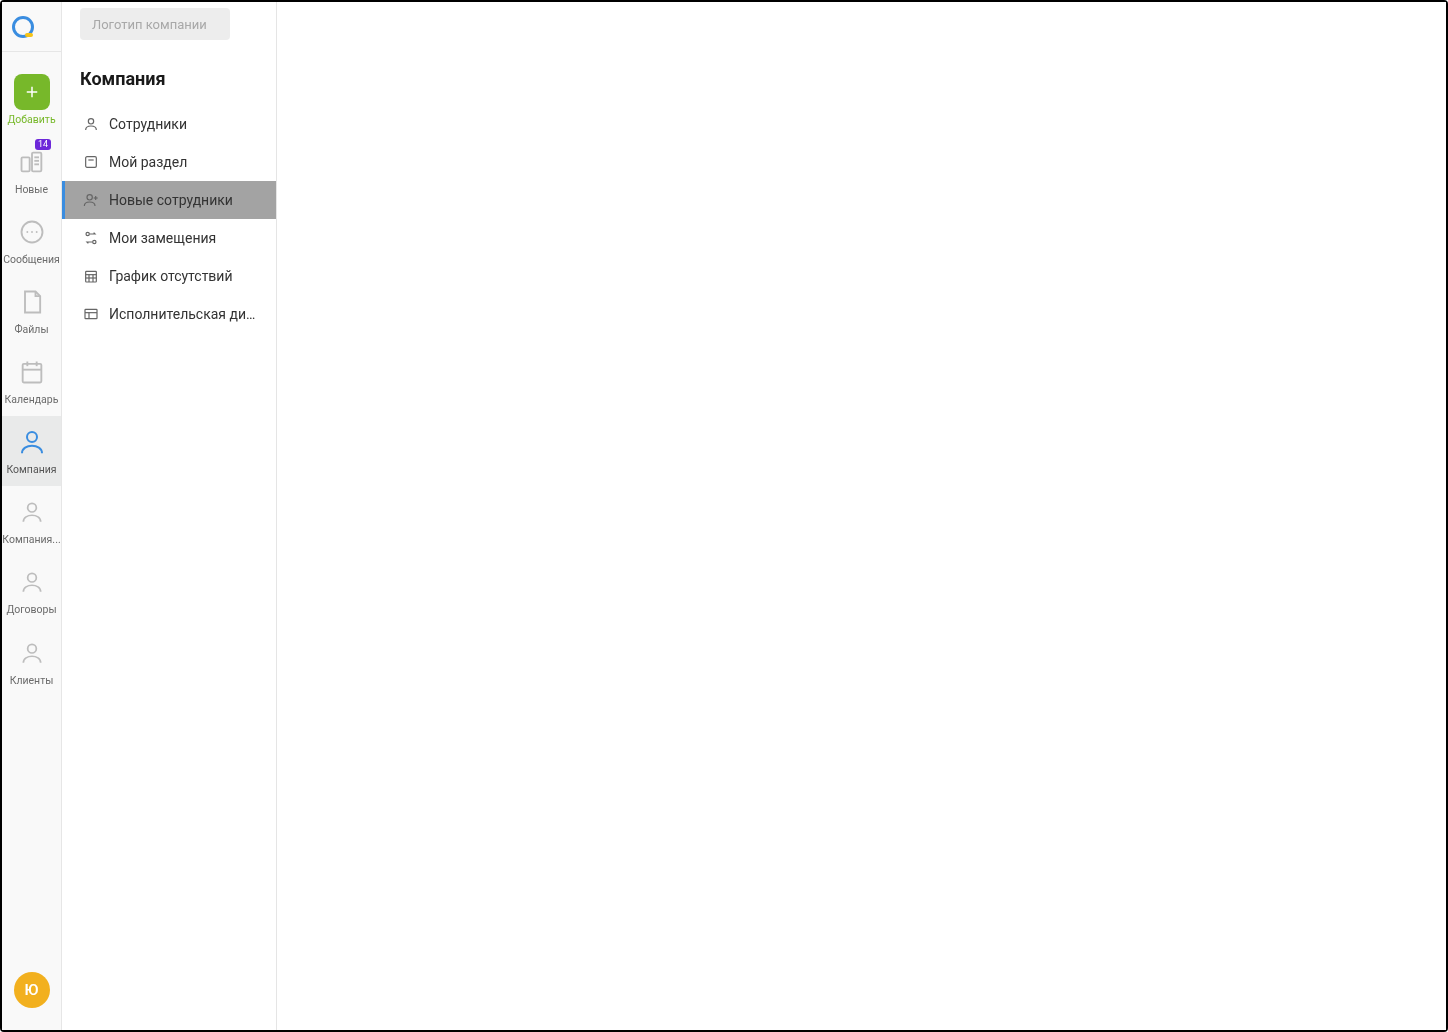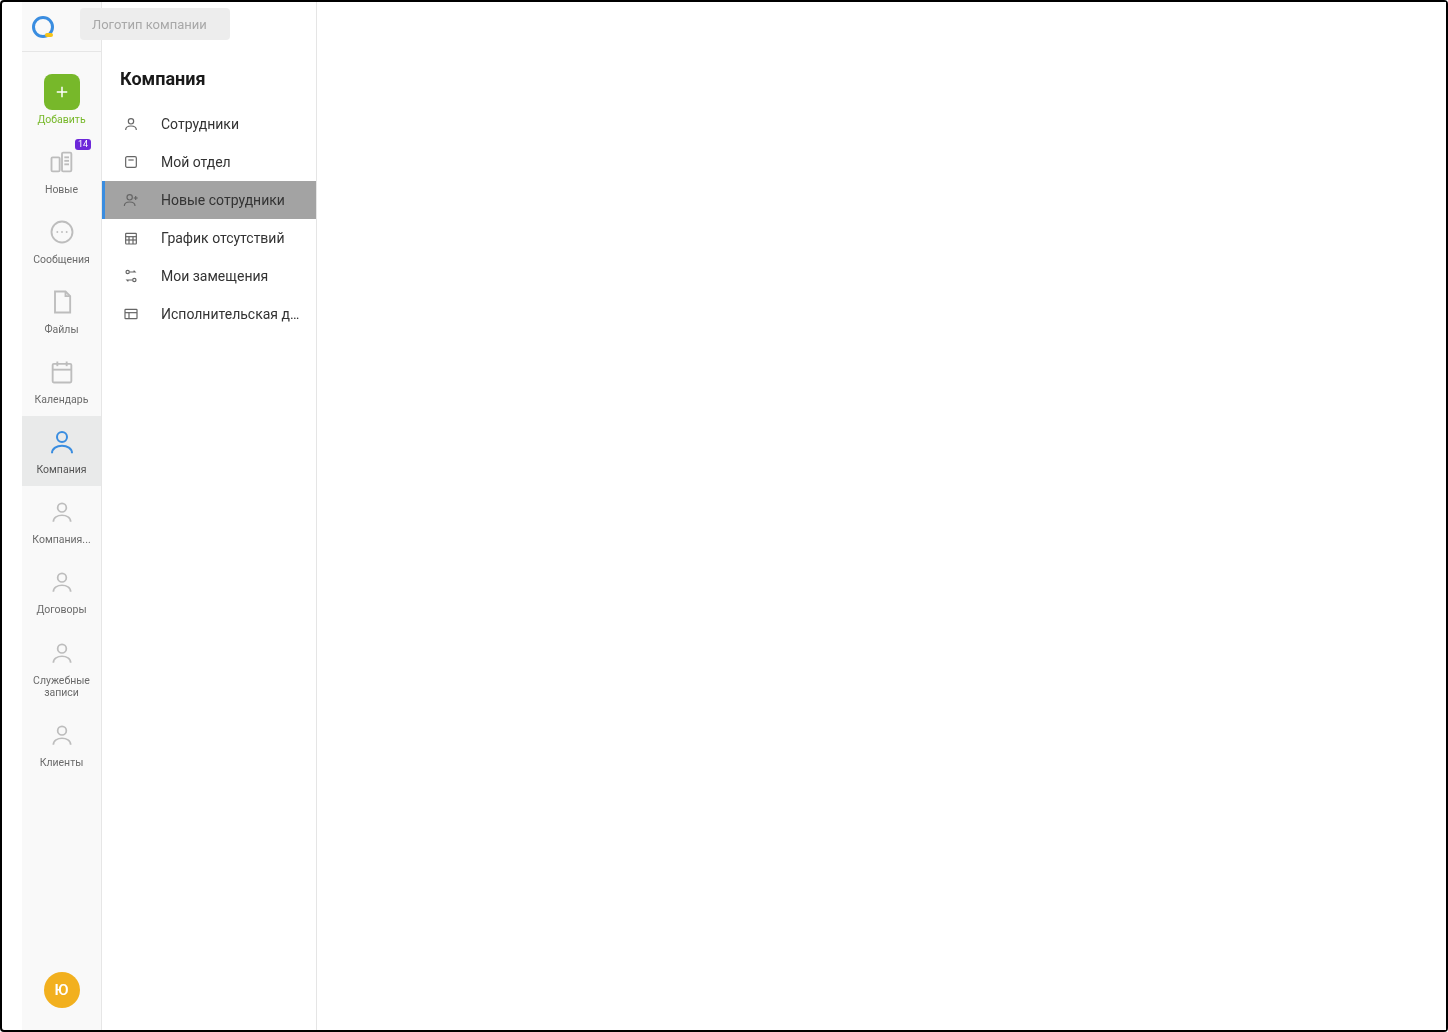--- a/index.html
+++ b/index.html
@@ -10,26 +10,25 @@
   height: 1032px;
   overflow: hidden;
 }
 .app {
   display: flex;
   height: 100%;
   border: 2px solid #000;
   border-radius: 4px;
 }
 .left-col {
-  width: 80px;
+  width: 60px;
   background: #f9f9f9;
   border-right: 1px solid #e6e6e6;
   display: flex;
   flex-direction: column;
-  margin-left: 20px;
 }
 .logo-row {
   height: 50px;
   display: flex;
   align-items: center;
   padding-left: 10px;
   border-bottom: 1px solid #e6e6e6;
 }
 .logo-circle {
   width: 22px; height: 22px;
@@ -145,21 +144,21 @@
   color: #1a1a1a;
   padding: 0 18px 16px;
 }
 .sub-item {
   display: flex;
   align-items: center;
   padding: 11px 16px 11px 18px;
   font-size: 14px;
   color: #333;
   cursor: pointer;
-  gap: 22px;
+  gap: 10px;
   border-left: 3px solid transparent;
   white-space: nowrap;
   overflow: hidden;
 }
 .sub-item .sub-label {
   overflow: hidden;
   text-overflow: ellipsis;
 }
 .sub-item.active {
   background: #a3a3a3;
@@ -275,37 +274,28 @@
       <div class="nav-item">
         <div class="icon-box">
           <svg class="icon-stroke" width="26" height="26" viewBox="0 0 24 24">
               <circle cx="12" cy="8" r="4"></circle>
               <path d="M4 21c0-4 4-6 8-6s8 2 8 6"></path>
             </svg>
         </div>
         <div class="nav-label">Договоры</div>
       </div>
 
+
       <div class="nav-item">
         <div class="icon-box">
           <svg class="icon-stroke" width="26" height="26" viewBox="0 0 24 24">
               <circle cx="12" cy="8" r="4"></circle>
               <path d="M4 21c0-4 4-6 8-6s8 2 8 6"></path>
             </svg>
         </div>
-        <div class="nav-label" style="white-space:normal">Служебные записи</div>
-      </div>
-
-      <div class="nav-item">
-        <div class="icon-box">
-          <svg class="icon-stroke" width="26" height="26" viewBox="0 0 24 24">
-              <circle cx="12" cy="8" r="4"></circle>
-              <path d="M4 21c0-4 4-6 8-6s8 2 8 6"></path>
-            </svg>
-        </div>
         <div class="nav-label">Клиенты</div>
       </div>
 
 
     </div>
 
     <div class="avatar-slot">
       <div class="avatar">Ю</div>
     </div>
   </div>
@@ -319,57 +309,57 @@
           <path d="M4 21c0-4 4-6 8-6s8 2 8 6"></path>
         </svg>
       <span class="sub-label">Сотрудники</span>
     </div>
 
     <div class="sub-item">
       <svg width="16" height="16" viewBox="0 0 24 24" stroke-width="1.8">
           <rect x="4" y="4" width="16" height="16" rx="2"></rect>
           <line x1="8" y1="9" x2="16" y2="9"></line>
         </svg>
-      <span class="sub-label">Мой отдел</span>
+      <span class="sub-label">Мой раздел</span>
     </div>
 
     <div class="sub-item active">
       <svg width="16" height="16" viewBox="0 0 24 24" stroke-width="1.8">
           <circle cx="10" cy="8" r="4"></circle>
           <path d="M2 21c0-4 4-6 8-6s8 2 8 6"></path>
           <line x1="19" y1="6" x2="19" y2="12"></line>
           <line x1="16" y1="9" x2="22" y2="9"></line>
         </svg>
       <span class="sub-label">Новые сотрудники</span>
     </div>
 
 
+
+    <div class="sub-item">
+      <svg width="16" height="16" viewBox="0 0 24 24" stroke-width="1.8">
+          <circle cx="7" cy="6" r="2.5"></circle>
+          <circle cx="17" cy="18" r="2.5"></circle>
+          <path d="M10 6h8l-2-2M14 18H6l2 2"></path>
+        </svg>
+      <span class="sub-label">Мои замещения</span>
+    </div>
 
     <div class="sub-item">
       <svg width="16" height="16" viewBox="0 0 24 24" stroke-width="1.8">
           <rect x="4" y="5" width="16" height="16" rx="1"></rect>
           <line x1="4" y1="10" x2="20" y2="10"></line>
           <line x1="9" y1="10" x2="9" y2="21"></line>
           <line x1="15" y1="10" x2="15" y2="21"></line>
           <line x1="4" y1="15" x2="20" y2="15"></line>
         </svg>
       <span class="sub-label">График отсутствий</span>
     </div>
 
     <div class="sub-item">
       <svg width="16" height="16" viewBox="0 0 24 24" stroke-width="1.8">
-          <circle cx="7" cy="6" r="2.5"></circle>
-          <circle cx="17" cy="18" r="2.5"></circle>
-          <path d="M10 6h8l-2-2M14 18H6l2 2"></path>
-        </svg>
-      <span class="sub-label">Мои замещения</span>
-    </div>
-
-    <div class="sub-item">
-      <svg width="16" height="16" viewBox="0 0 24 24" stroke-width="1.8">
           <rect x="3" y="5" width="18" height="14" rx="1"></rect>
           <line x1="3" y1="10" x2="21" y2="10"></line>
           <line x1="9" y1="10" x2="9" y2="19"></line>
         </svg>
       <span class="sub-label">Исполнительская дисц...</span>
     </div>
 
   </div>
 
   <div class="main-area"></div>

